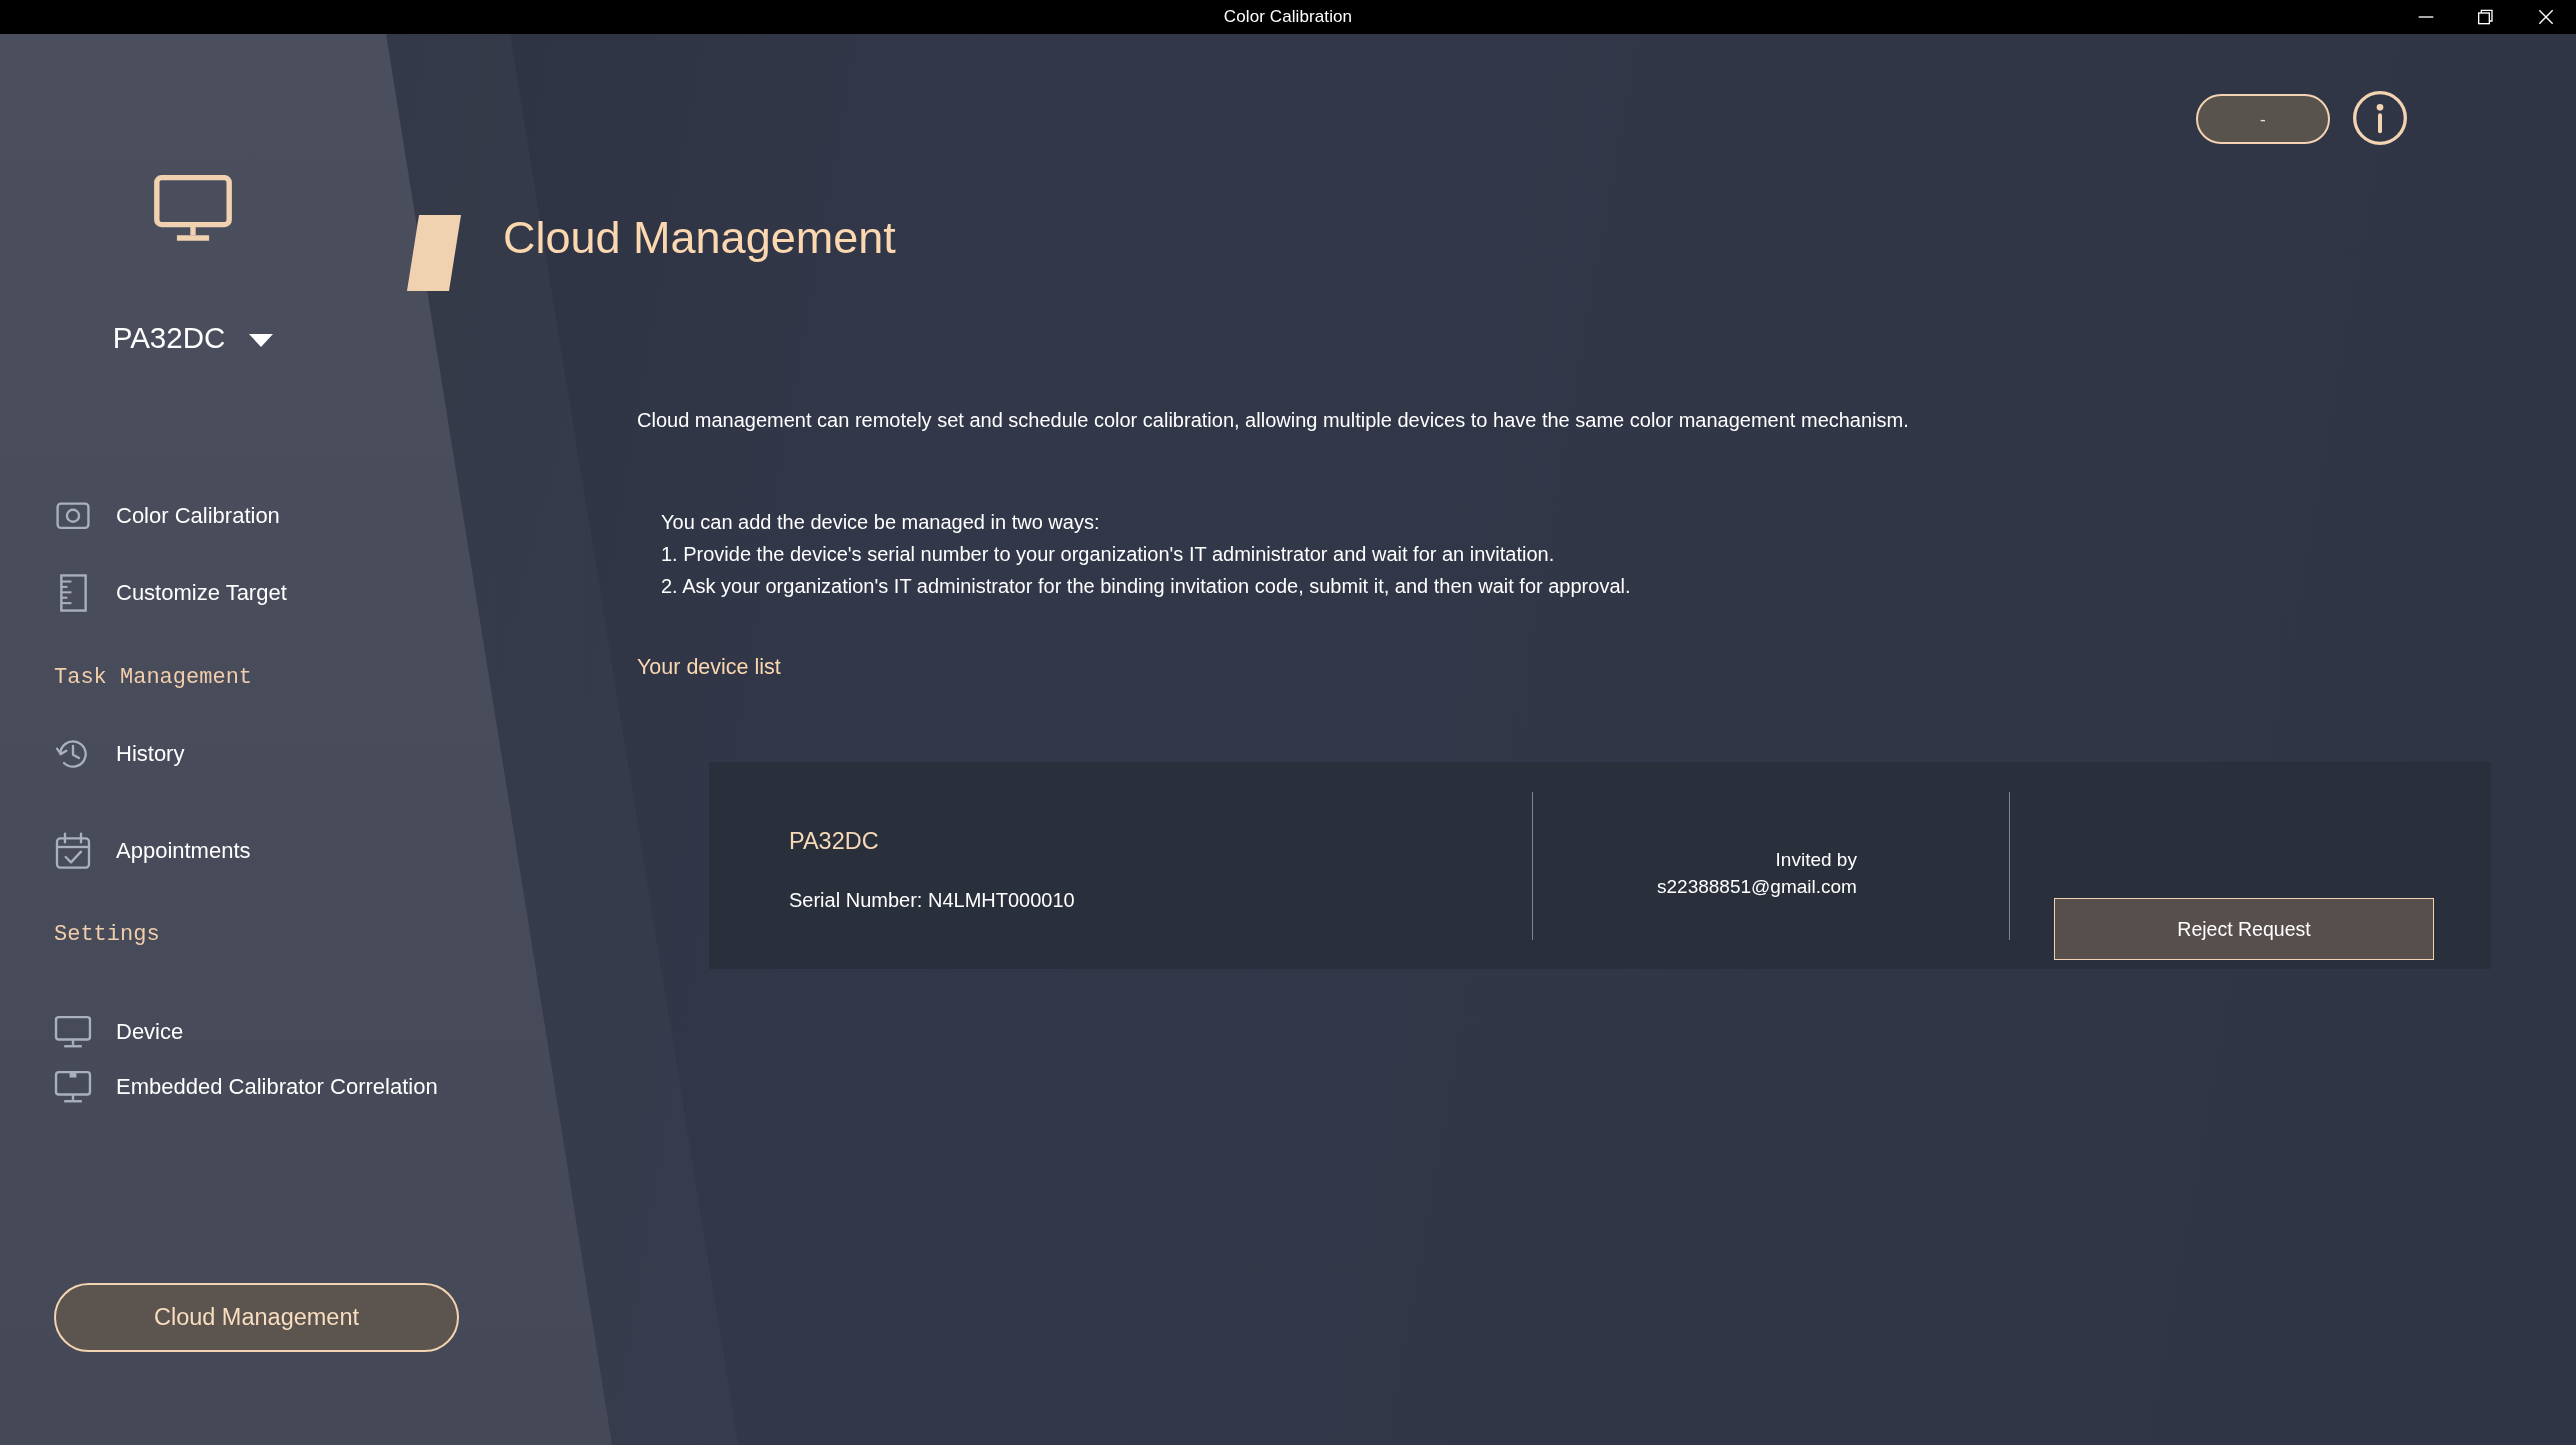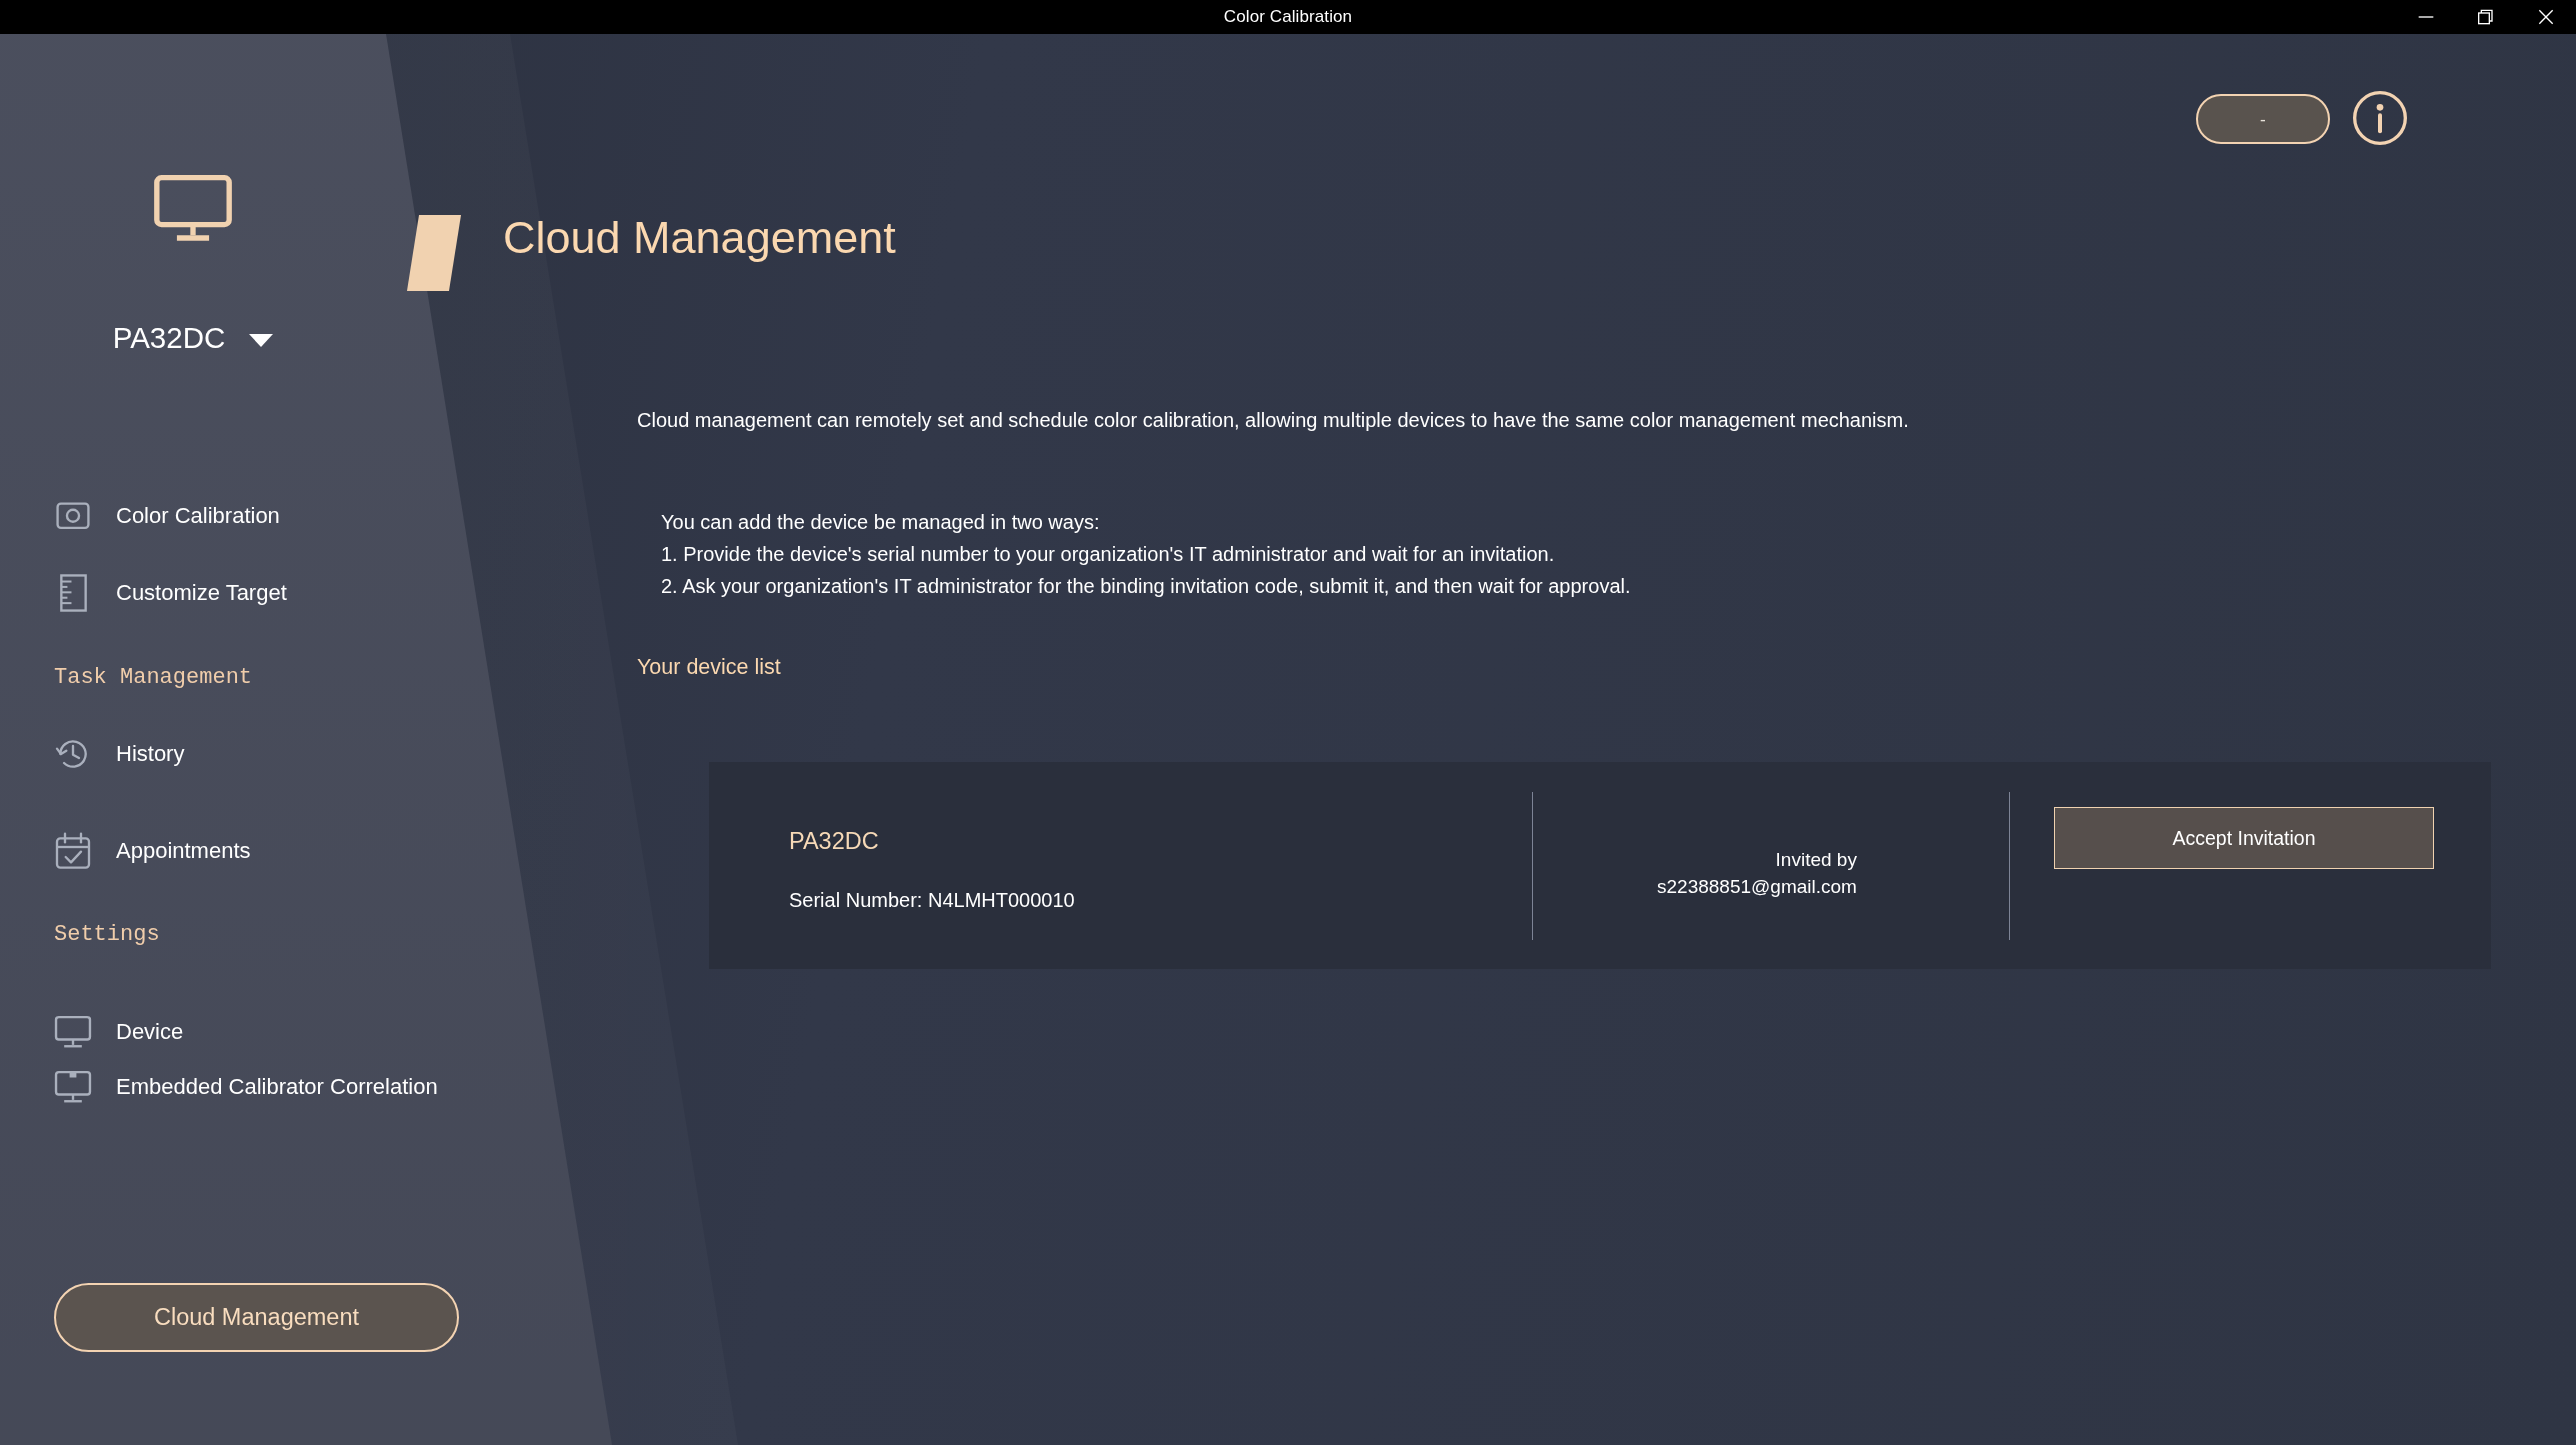--- a/index.html
+++ b/index.html
@@ -326,16 +326,16 @@
     <div id="card-serial">Serial Number: N4LMHT000010</div>
 
     <div class="card-divider" id="divider-1"></div>
     <div class="card-divider" id="divider-2"></div>
 
     <div id="card-invited-wrap">
       <div>Invited by</div>
       <div>s22388851@gmail.com</div>
     </div>
 
-    <div class="card-action-btn" id="accept-btn">Accept Invitation</div>
+    <div class="card-action-btn" id="reject-btn">Reject Request</div>
   </div>
 </div>
 
 
 </body></html>

